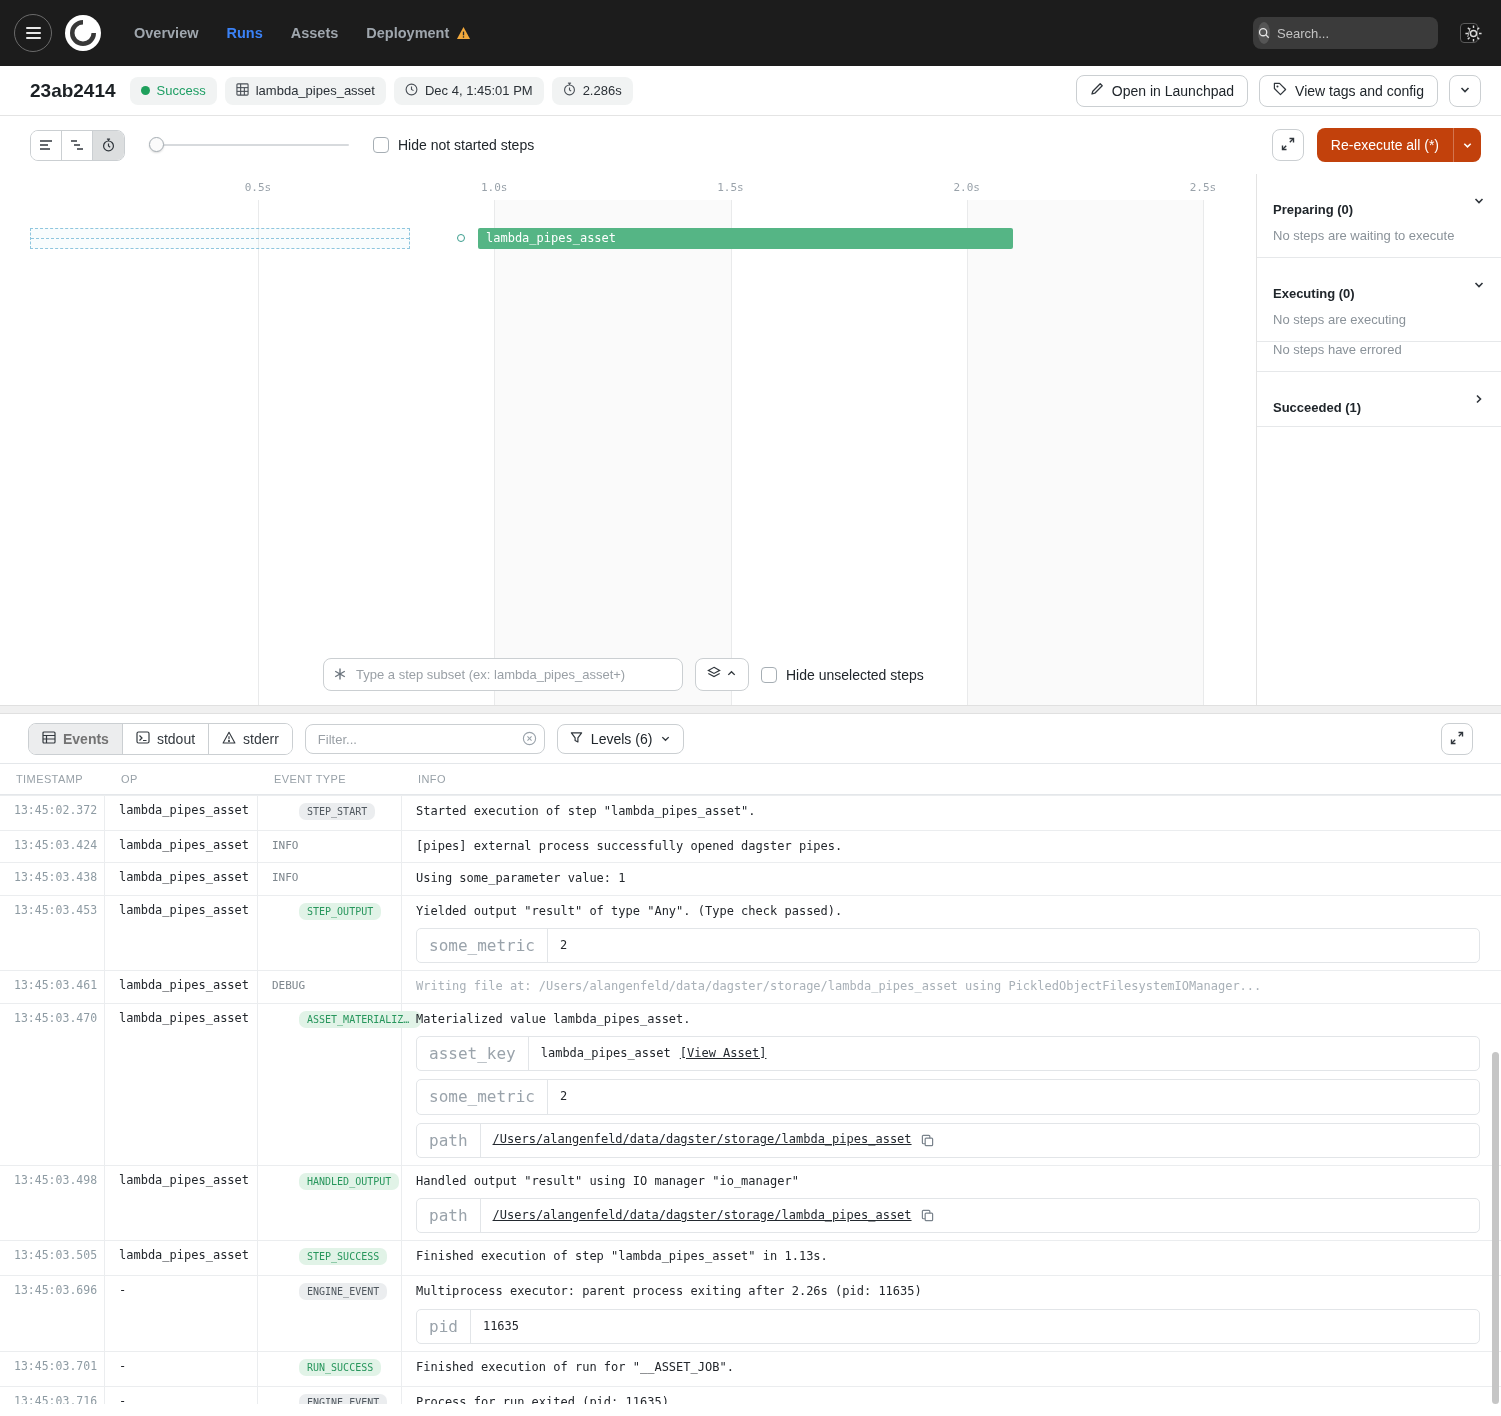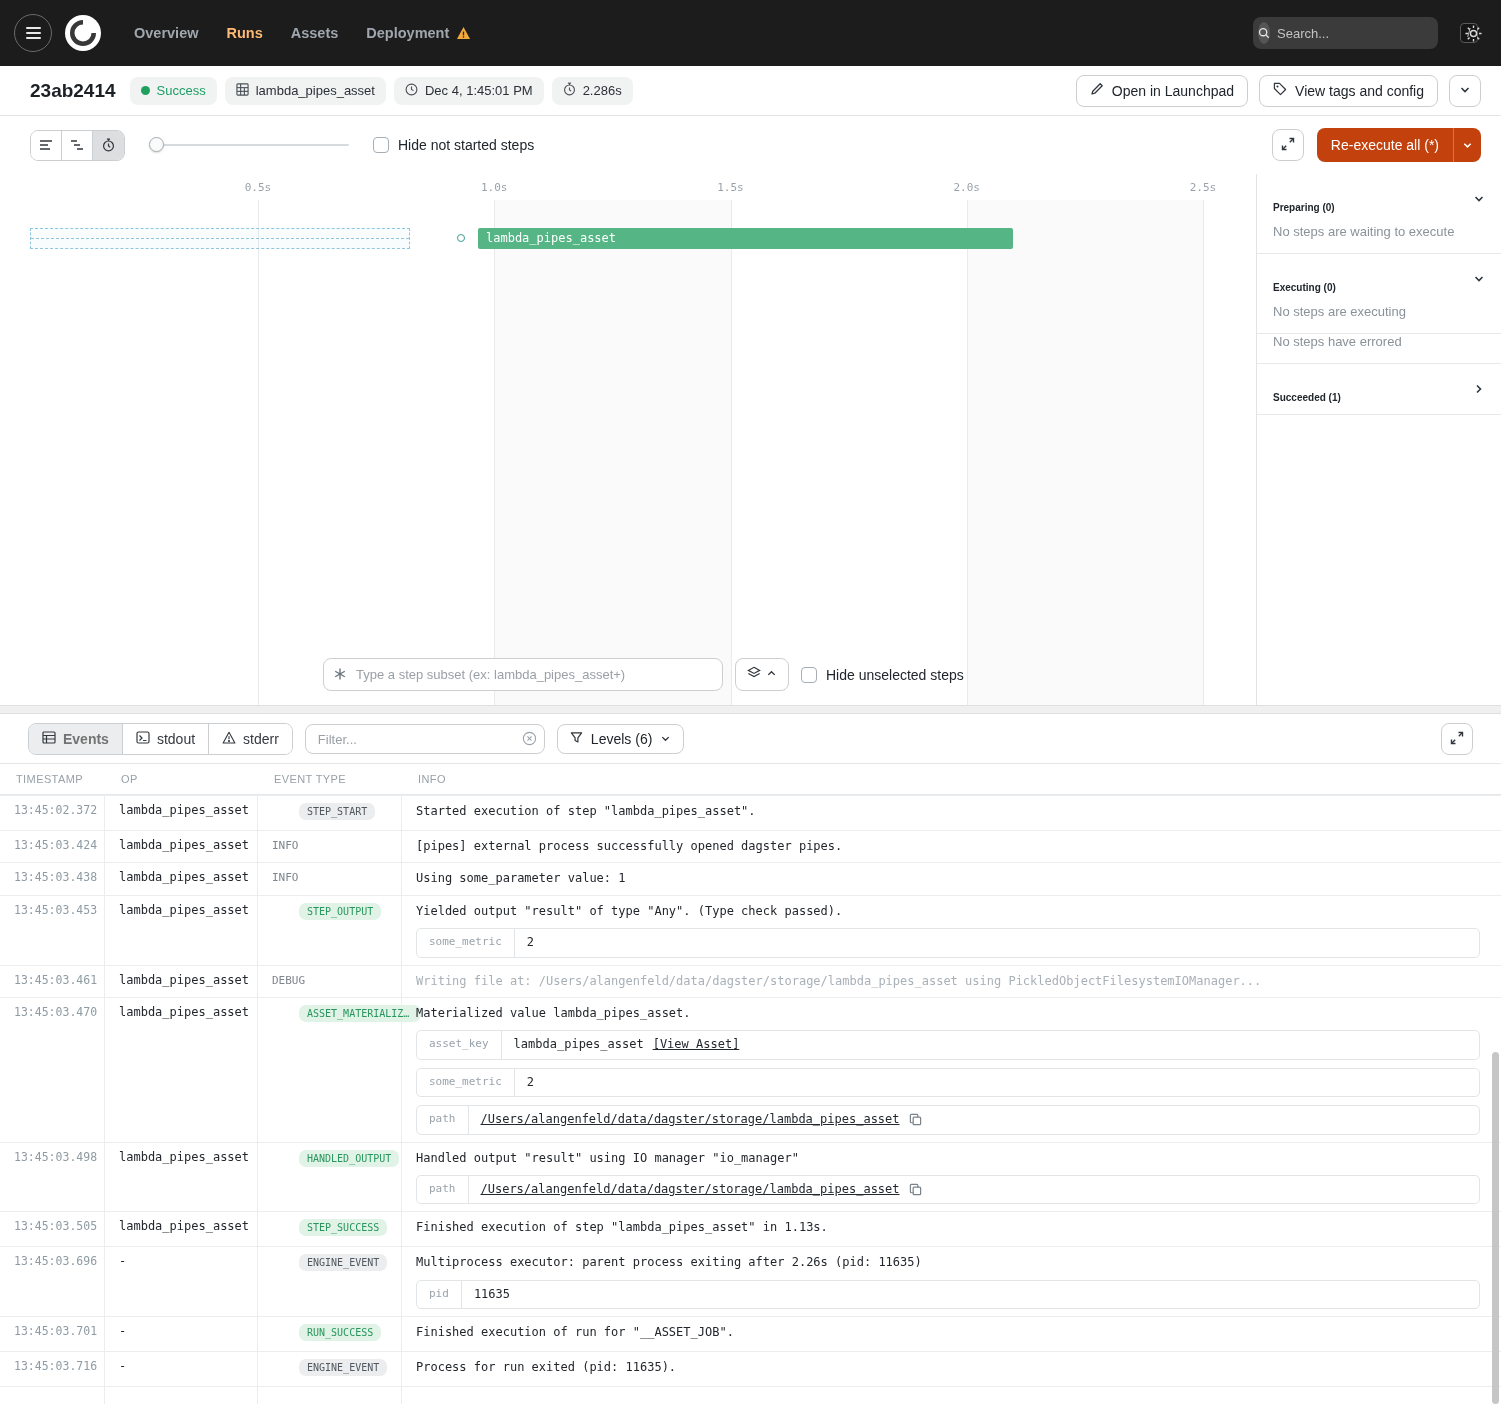--- a/index.html
+++ b/index.html
@@ -7,21 +7,21 @@
     font-family:"Liberation Sans", sans-serif; color:#20262B; }
 
   
   .topnav { height:66px; background:#1C1C1C; display:flex; align-items:center; padding:0 18px 0 14px; gap:12px; }
   .hamburger { width:38px; height:38px; border-radius:50%; border:1px solid #6A6A6A; background:transparent;
     display:flex; flex-direction:column; justify-content:center; align-items:center; gap:3px; cursor:pointer; }
   .hamburger i { display:block; width:15px; height:2px; background:#E9E9E9; border-radius:1px; }
   .logo { width:38px; height:38px; }
   .nav-items { display:flex; align-items:center; gap:28px; margin-left:20px; }
   .nav-item { display:flex; align-items:center; gap:7px; font-size:14.5px; color:#9FA6AD; text-decoration:none; cursor:pointer;font-weight:bold; }
-  .nav-item.active { color:#fdba74; font-weight:600; }
+  .nav-item.active { color:#3b82f6; font-weight:600; }
   .nav-warning { display:flex; align-items:center; }
   .search-box { margin-left:auto; width:185px; height:32px; background:#3B3B3B; border-radius:8px;
     display:flex; align-items:center; padding:0 6px 0 5px; gap:7px; }
   .search-icon-wrap { width:22px; height:22px; border-radius:50%; background:#555; display:flex; align-items:center; justify-content:center; }
   .search-box input { flex:1; background:transparent; border:none; outline:none; color:#DDD; font-size:13px; }
   .search-box input::placeholder { color:#C3C3C3; }
   .kbd { min-width:18px; height:20px; border:1px solid #5A5A5A; border-radius:4px; background:rgba(0,0,0,.25);
     color:#BDBDBD; font-size:12px; display:flex; align-items:center; justify-content:center; padding:0 4px; }
   .gear-btn { margin-left:14px; background:none; border:none; cursor:pointer; display:flex; }
 
@@ -65,32 +65,32 @@
   .band { position:absolute; top:26px; bottom:0; background:#FAFAFA; z-index:0; }
   .queue-box { position:absolute; left:30px; top:54px; width:380px; height:21px;
     border:1px dashed #8FC6DE; background:rgba(143,198,222,0.06); z-index:2; }
   .queue-box::after { content:""; position:absolute; left:0; right:0; top:9px; border-top:1px dashed #8FC6DE; }
   .marker-dot { position:absolute; left:457px; top:60px; width:8px; height:8px; border-radius:50%;
     border:1.5px solid #3B9E8E; background:#fff; z-index:2; }
   .gantt-bar { position:absolute; left:478px; top:54px; width:535px; height:21px; border-radius:2px;
     background:#55B585; color:#fff; font-size:12px; font-family:"DejaVu Sans Mono", monospace;
     line-height:21px; padding-left:8px; z-index:2; cursor:pointer; white-space:nowrap; overflow:hidden; }
   .gantt-controls { position:absolute; left:323px; bottom:14px; display:flex; align-items:center; gap:12px; z-index:3; }
-  .subset-input-wrap { position:relative; width:400px; }
+  .subset-input-wrap { position:relative; width:360px; }
   .subset-input-wrap input { width:100%; height:33px; border:1px solid #CBCFD2; border-radius:8px;
     padding:0 10px 0 32px; font-size:13px; color:#20262B; outline:none; background:#fff; }
   .subset-input-wrap input::placeholder { color:#9AA0A6; }
   .subset-icon { position:absolute; left:10px; top:9px; }
   .layers-btn { width:54px; height:33px; border:1px solid #CBCFD2; border-radius:8px; background:#fff;
     display:flex; align-items:center; justify-content:center; gap:5px; cursor:pointer; }
 
   .status-panel { width:245px; border-left:1px solid #E3E3E3; background:#fff; }
   .sp-section { border-bottom:1px solid #E6E8EA; }
   .sp-header { display:flex; align-items:center; justify-content:space-between; padding:13px 16px 11px; cursor:pointer; }
-  .sp-title { font-size:10px; font-weight:700; color:#20262B;margin-top:15px; }
+  .sp-title { font-size:13px; font-weight:700; color:#20262B;margin-top:15px; }
   .sp-body { padding:0 16px 14px; font-size:13px; color:#8A9299; }
 
   .splitter { height:9px; background:#F0F0F0; border-top:1px solid #E0E0E0; border-bottom:1px solid #E0E0E0; }
 
   
   .log-panel { height:690px; display:flex; flex-direction:column; position:relative; overflow:hidden; background:#fff; }
   .log-toolbar { display:flex; align-items:center; padding:9px 28px 8px; gap:12px; }
   .log-tabs { display:flex; border:1px solid #CBCFD2; border-radius:8px; overflow:hidden; }
   .log-tab { display:flex; align-items:center; gap:7px; height:30px; padding:0 13px; background:#fff;
     border:none; border-right:1px solid #CBCFD2; font-size:14px; color:#33393F; cursor:pointer; }
@@ -115,21 +115,21 @@
   .log-row .ts { color:#8E9BA3; font-size:11.5px; white-space:nowrap; }
   .log-row .op { color:#23272C; white-space:nowrap; overflow:hidden; }
   .log-row .info { color:#23272C; line-height:1.45; }
   .info-text.dim { color:#A9B1B8; }
   .badge { display:inline-block; font-family:"DejaVu Sans Mono", monospace; font-size:10px; padding:3px 8px;
     border-radius:7px; max-width:122px; overflow:hidden; text-overflow:ellipsis; white-space:nowrap;margin-left:27px; }
   .badge.gray { background:#EBEDEF; color:#50585F; }
   .badge.green { background:#E1F3E7; color:#27965C; }
   .level-text { font-size:11px; color:#7D868D; }
   .meta-box { display:flex; border:1px solid #E2E5E8; border-radius:5px; margin-top:8px; background:#fff; width:99%; }
-  .meta-key { padding:5px 12px; color:#9AA3AB; border-right:1px solid #E2E5E8; font-size:11px; white-space:nowrap; }
+  .meta-key { padding:5px 12px; color:#9AA3AB; border-right:1px solid #E2E5E8; font-size:16px; white-space:nowrap; }
   .meta-val { padding:5px 12px; font-size:12px; color:#23272C; display:flex; align-items:center; gap:9px; flex-wrap:wrap; }
   .meta-link { color:#23292F; text-decoration:underline; cursor:pointer; }
   .copy-ic { display:flex; cursor:pointer; }
   .log-row.partial { height:34px; overflow:hidden; }
   .log-row.partial .cell { padding-top:0; }
   .log-row.partial .meta-box { margin-top:-6px; }
   .log-row.filler { flex:1; border-bottom:none; min-height:30px; }
   .scroll-thumb { position:absolute; right:2px; bottom:0; width:7px; height:352px; border-radius:4px; background:#C6C6C6; }
 </style>
 </head>

